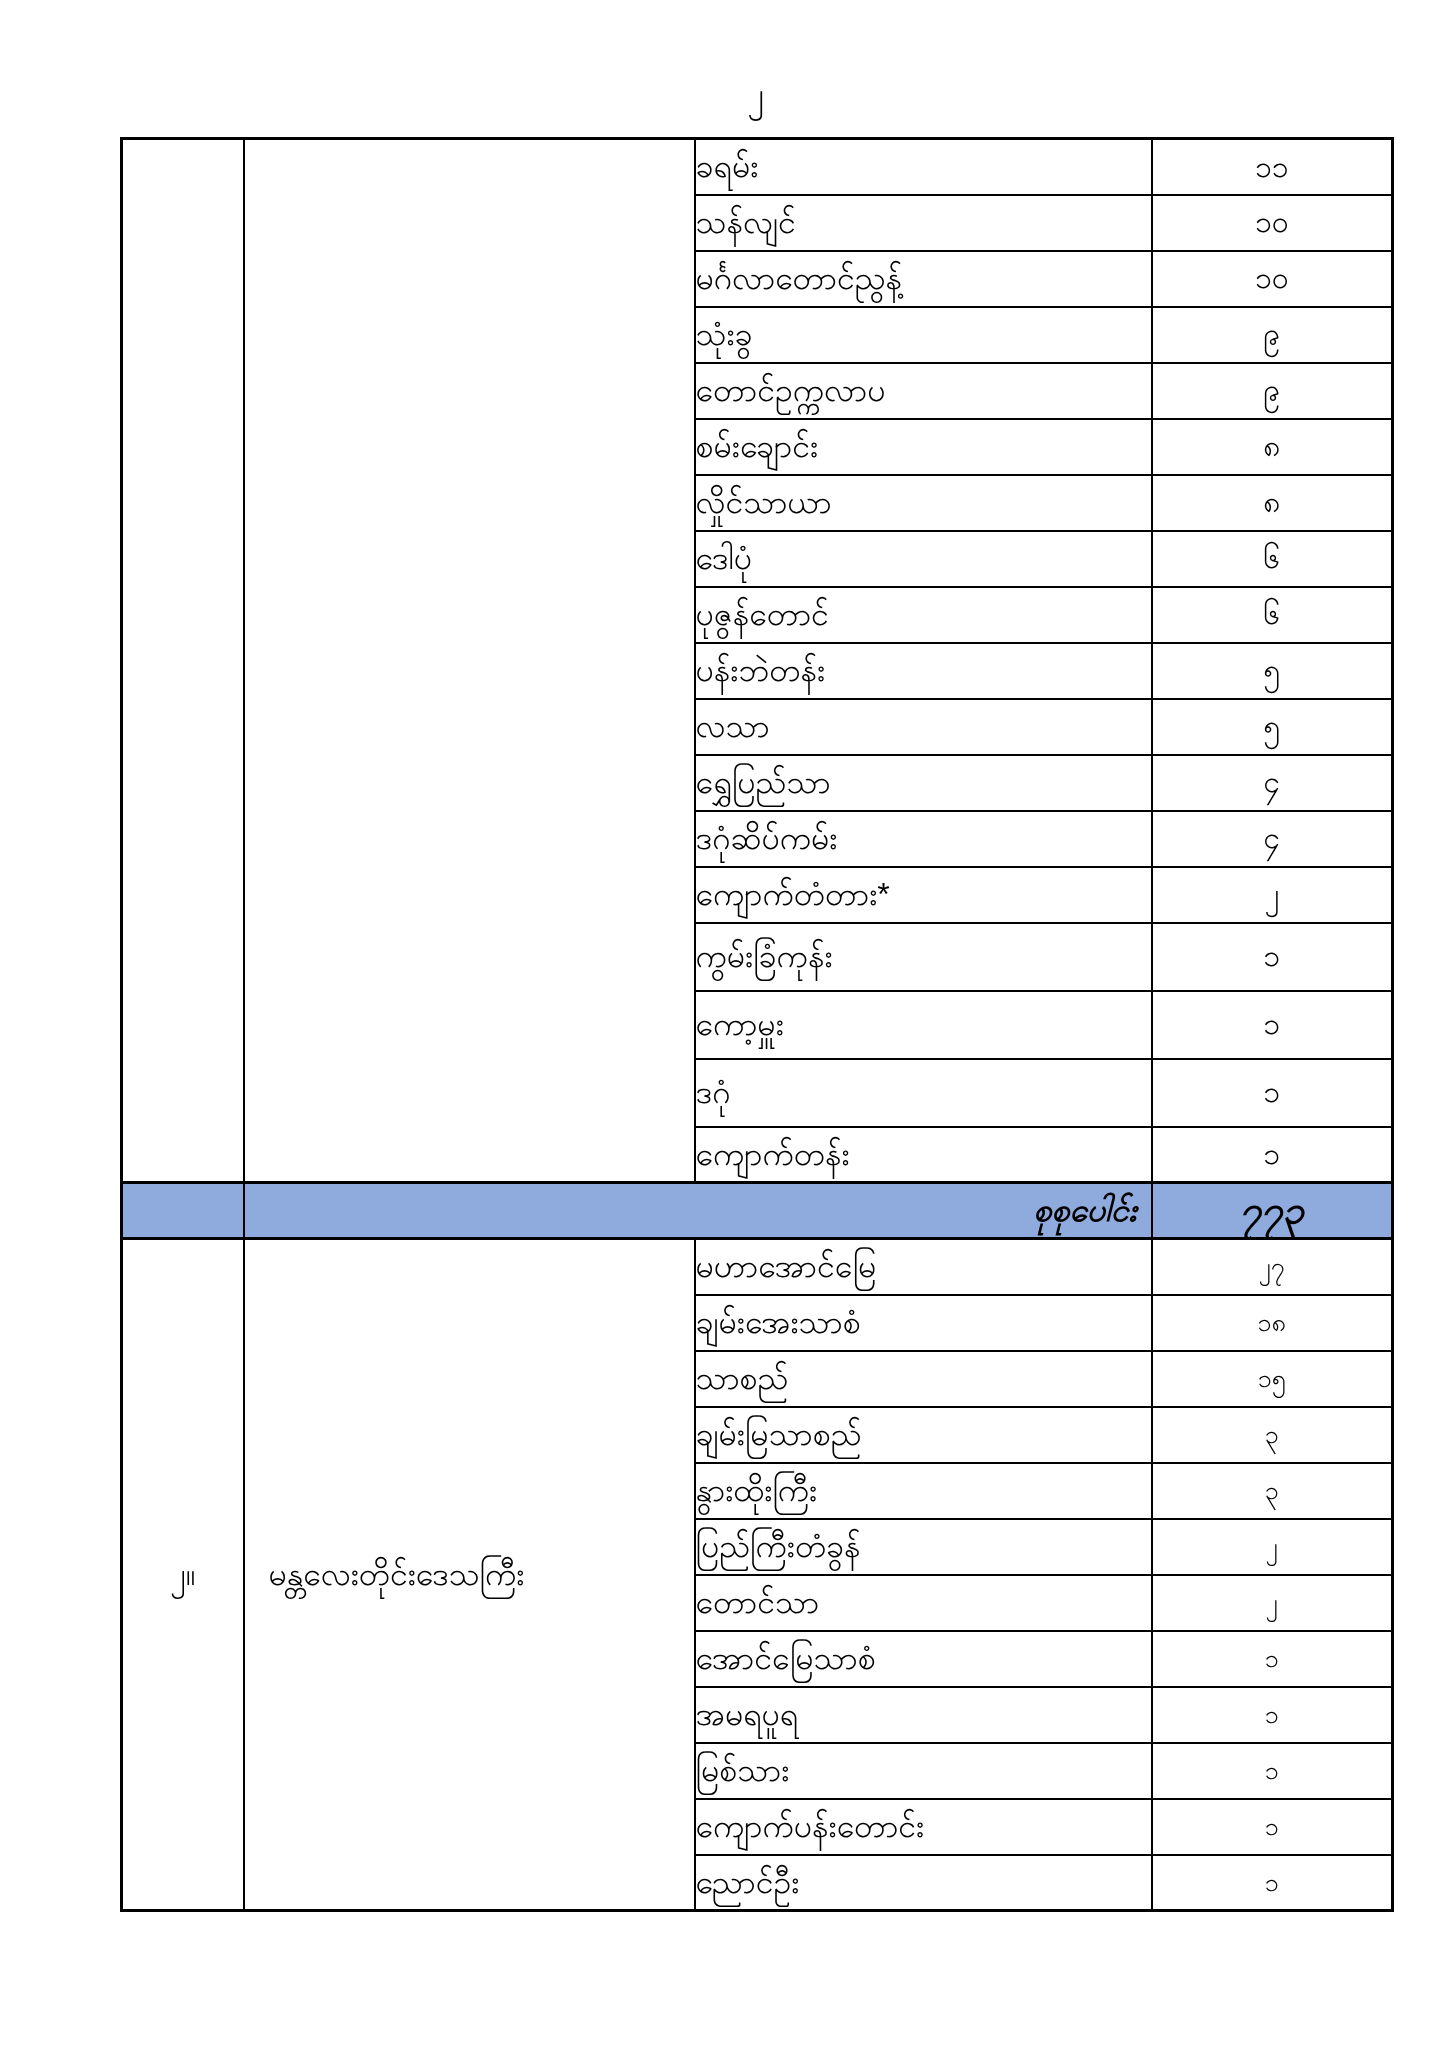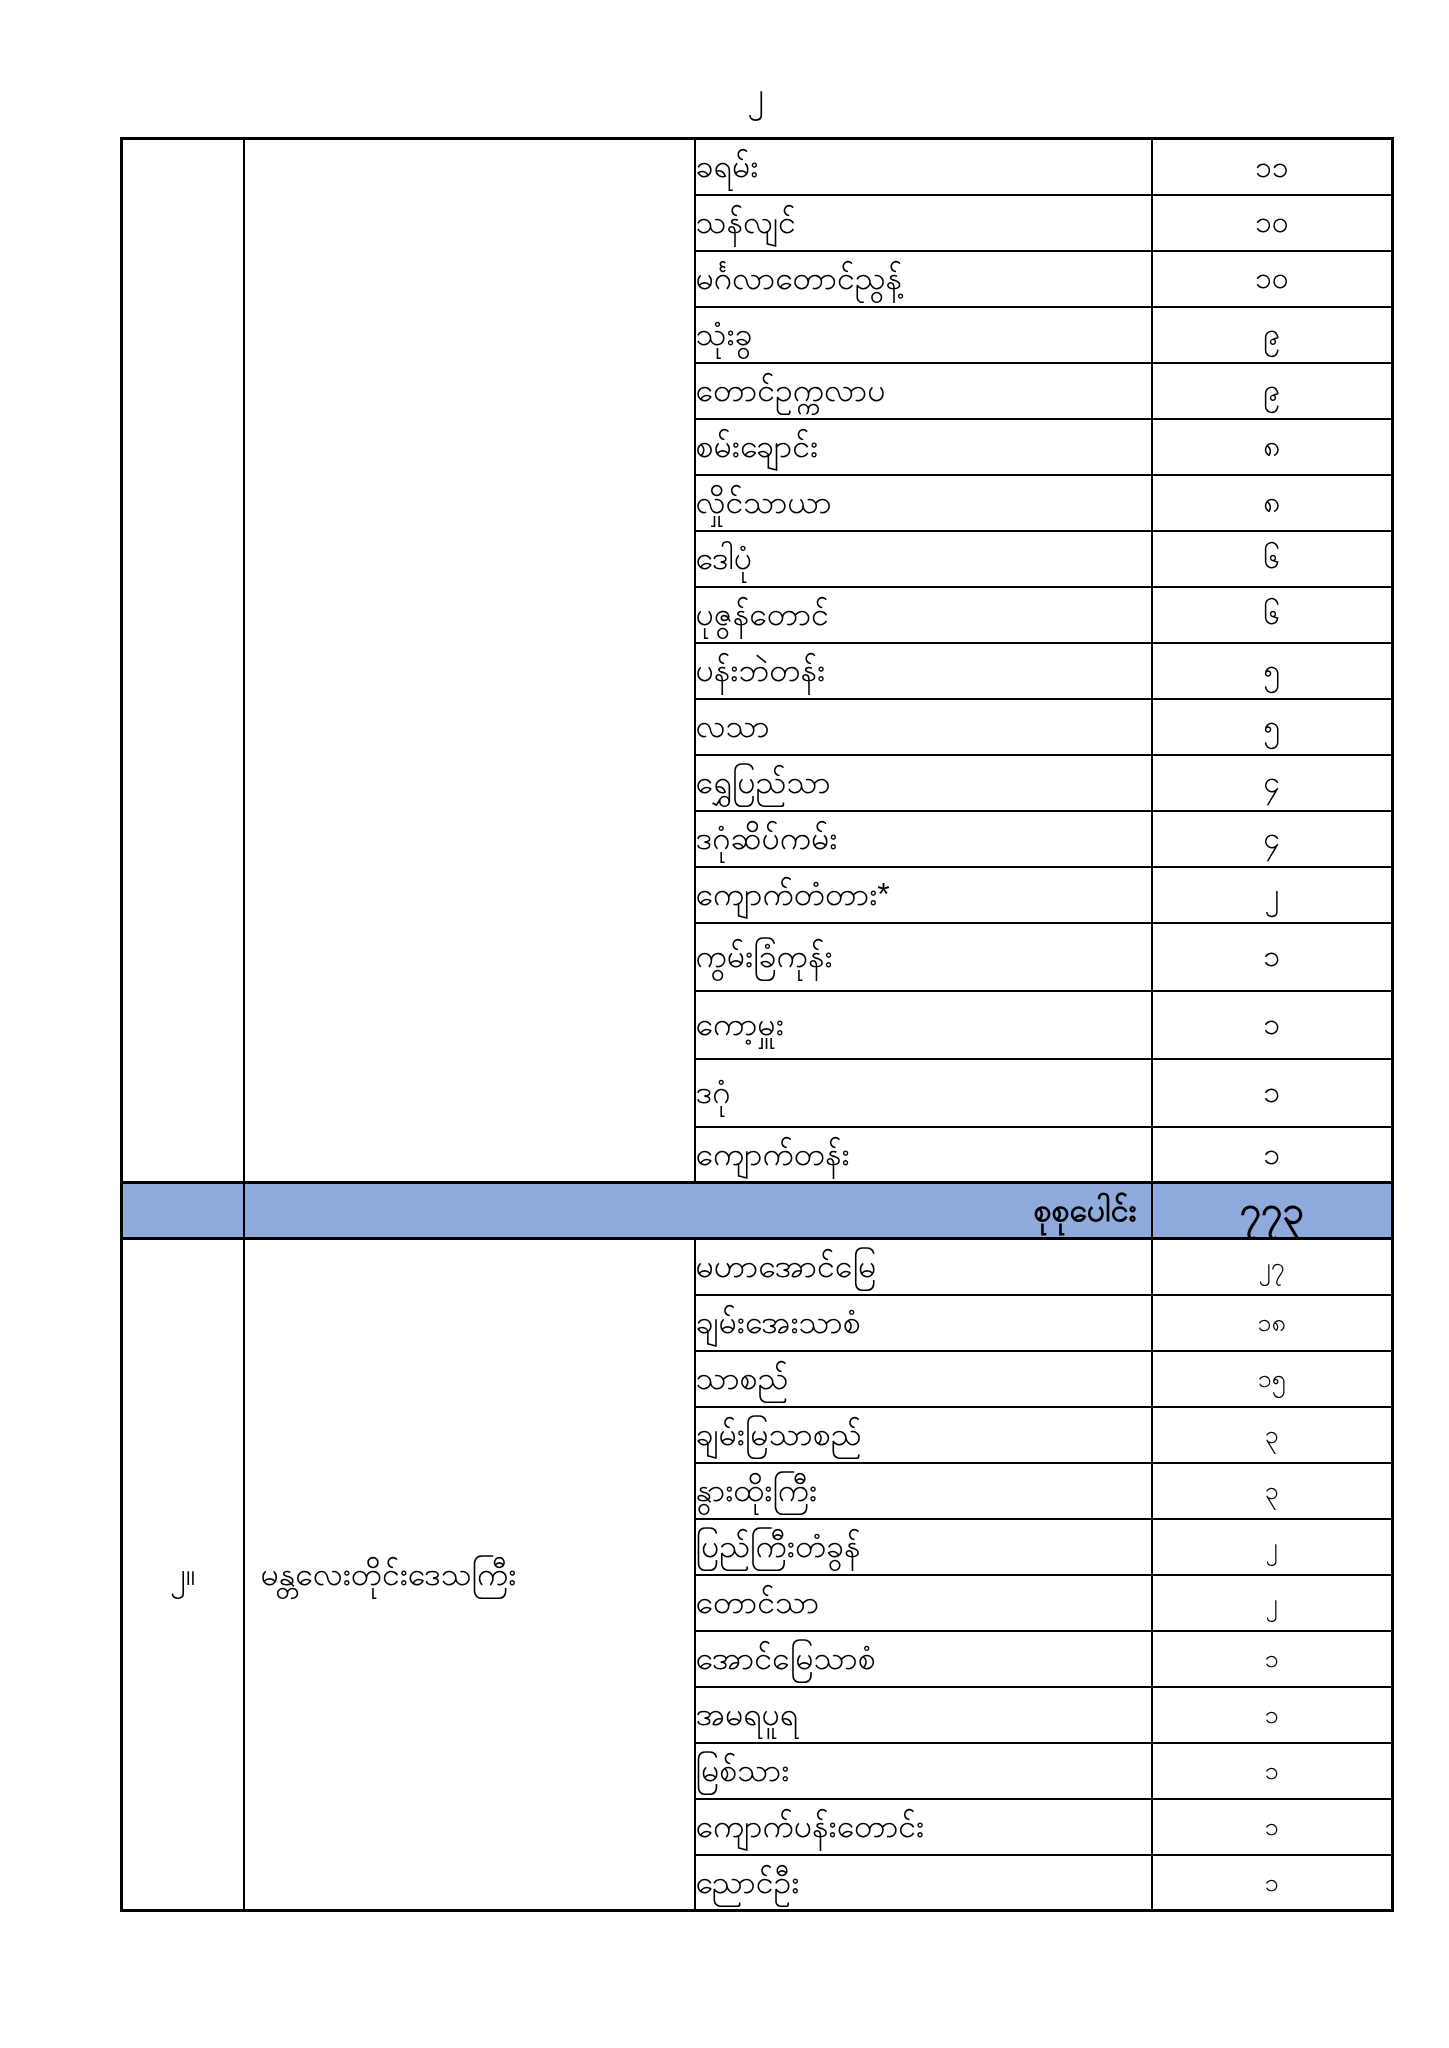--- a/index.html
+++ b/index.html
@@ -18,28 +18,28 @@
   }
   td{
     border:2px solid #000;padding:0;vertical-align:middle;
     font-size:32px;line-height:1.15;overflow:hidden;
   }
   col.c1{width:122px;}
   col.c2{width:451px;}
   col.c3{width:457px;}
   col.c4{width:241px;}
   .c-index{text-align:center;}
-  .c-region{text-align:left;padding-left:16px;}
+  .c-region{text-align:left;padding-left:24px;}
   .c-name{text-align:left;}
   .c-val{text-align:center;}
   .v1{font-weight:normal;font-size:30px;}
   .v2{font-weight:normal;font-size:25px;}
   tr.h56{height:56px;}
   tr.h68{height:68px;}
-  tr.h63{height:56px;}
+  tr.h63{height:56px;font-style:italic;}
   tr.total-row td{
     background:#8FAADC;
     border-top:3px solid #000;border-bottom:3px solid #000;
     font-weight:bold;
   }
   .c-total-label{text-align:right;padding-right:14px;font-size:32px;}
   .c-total-val{text-align:center;font-size:38px;}
 </style>
 </head>
 <body>

